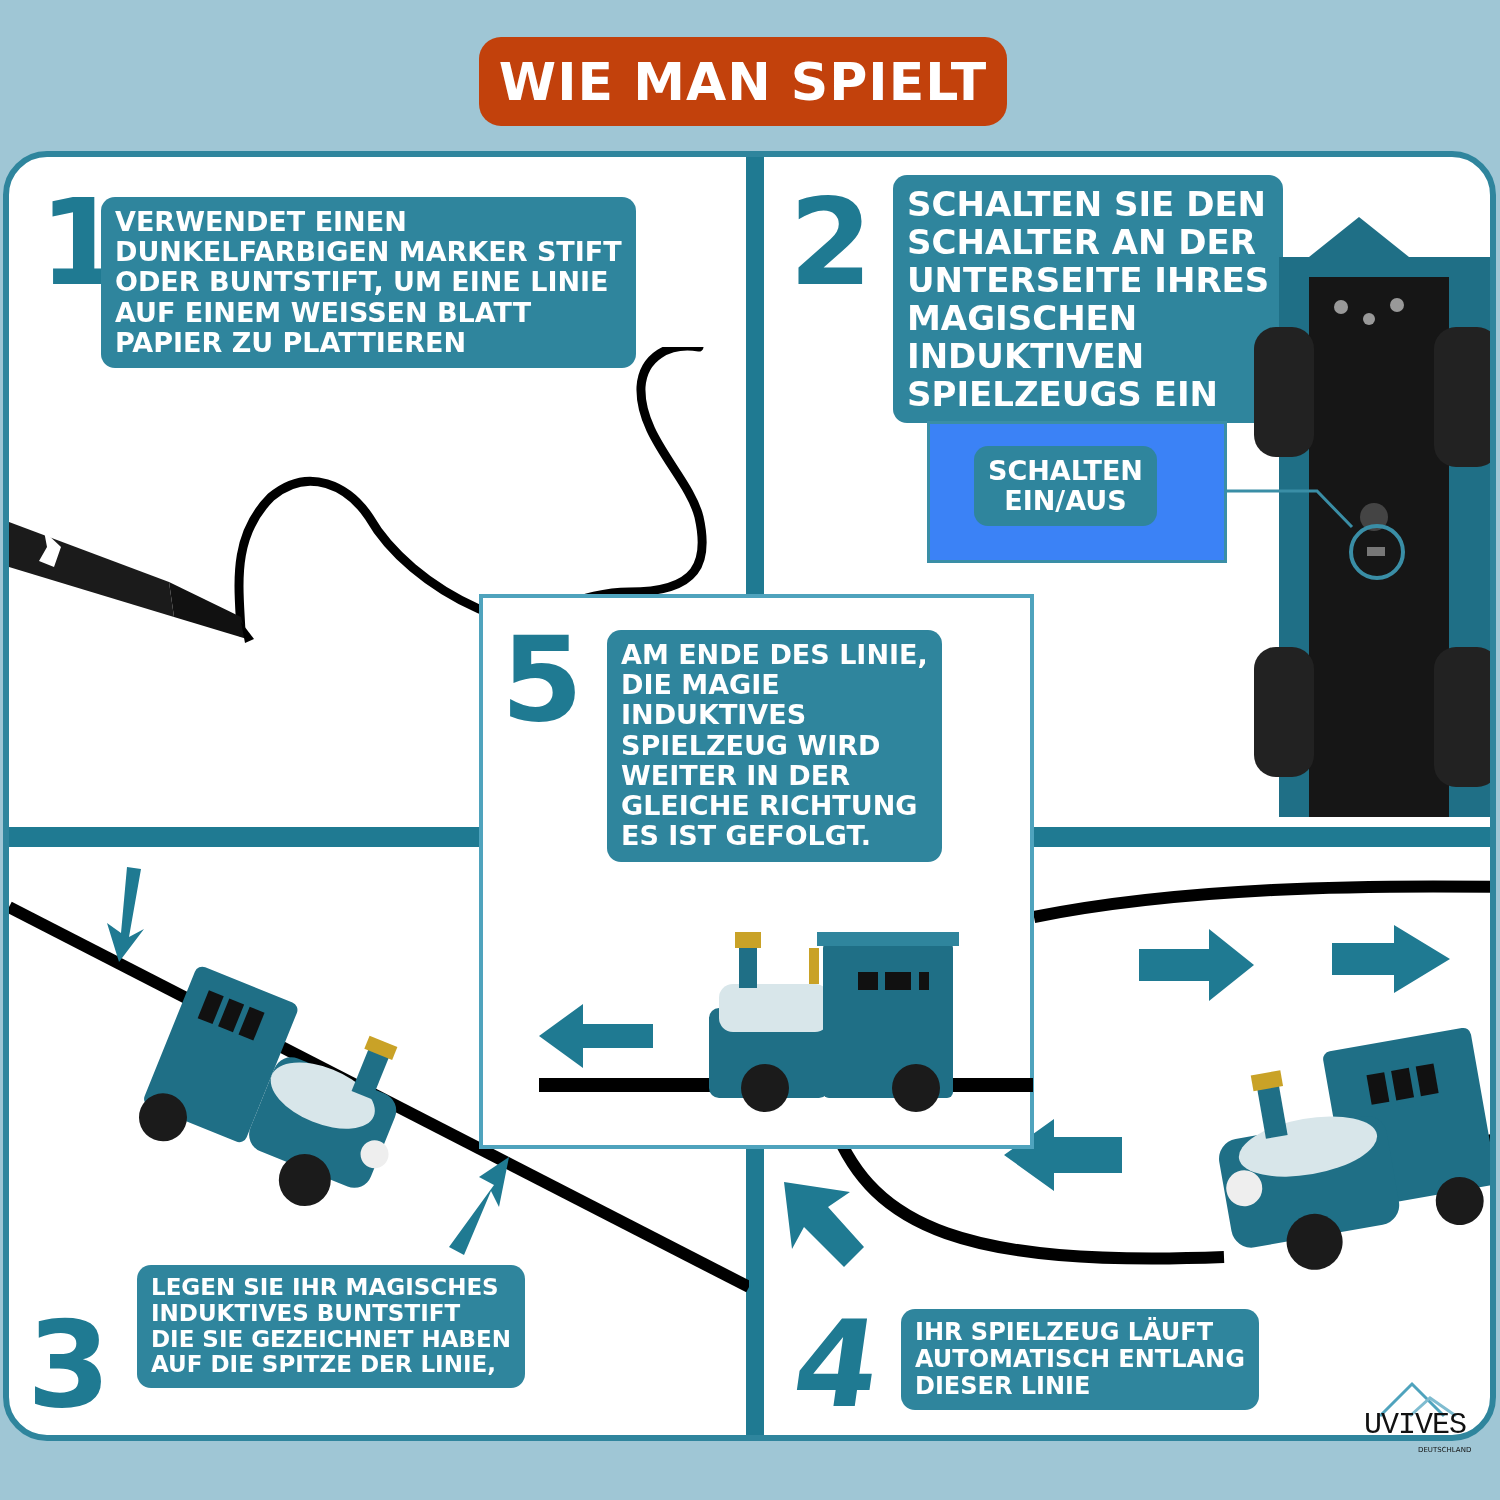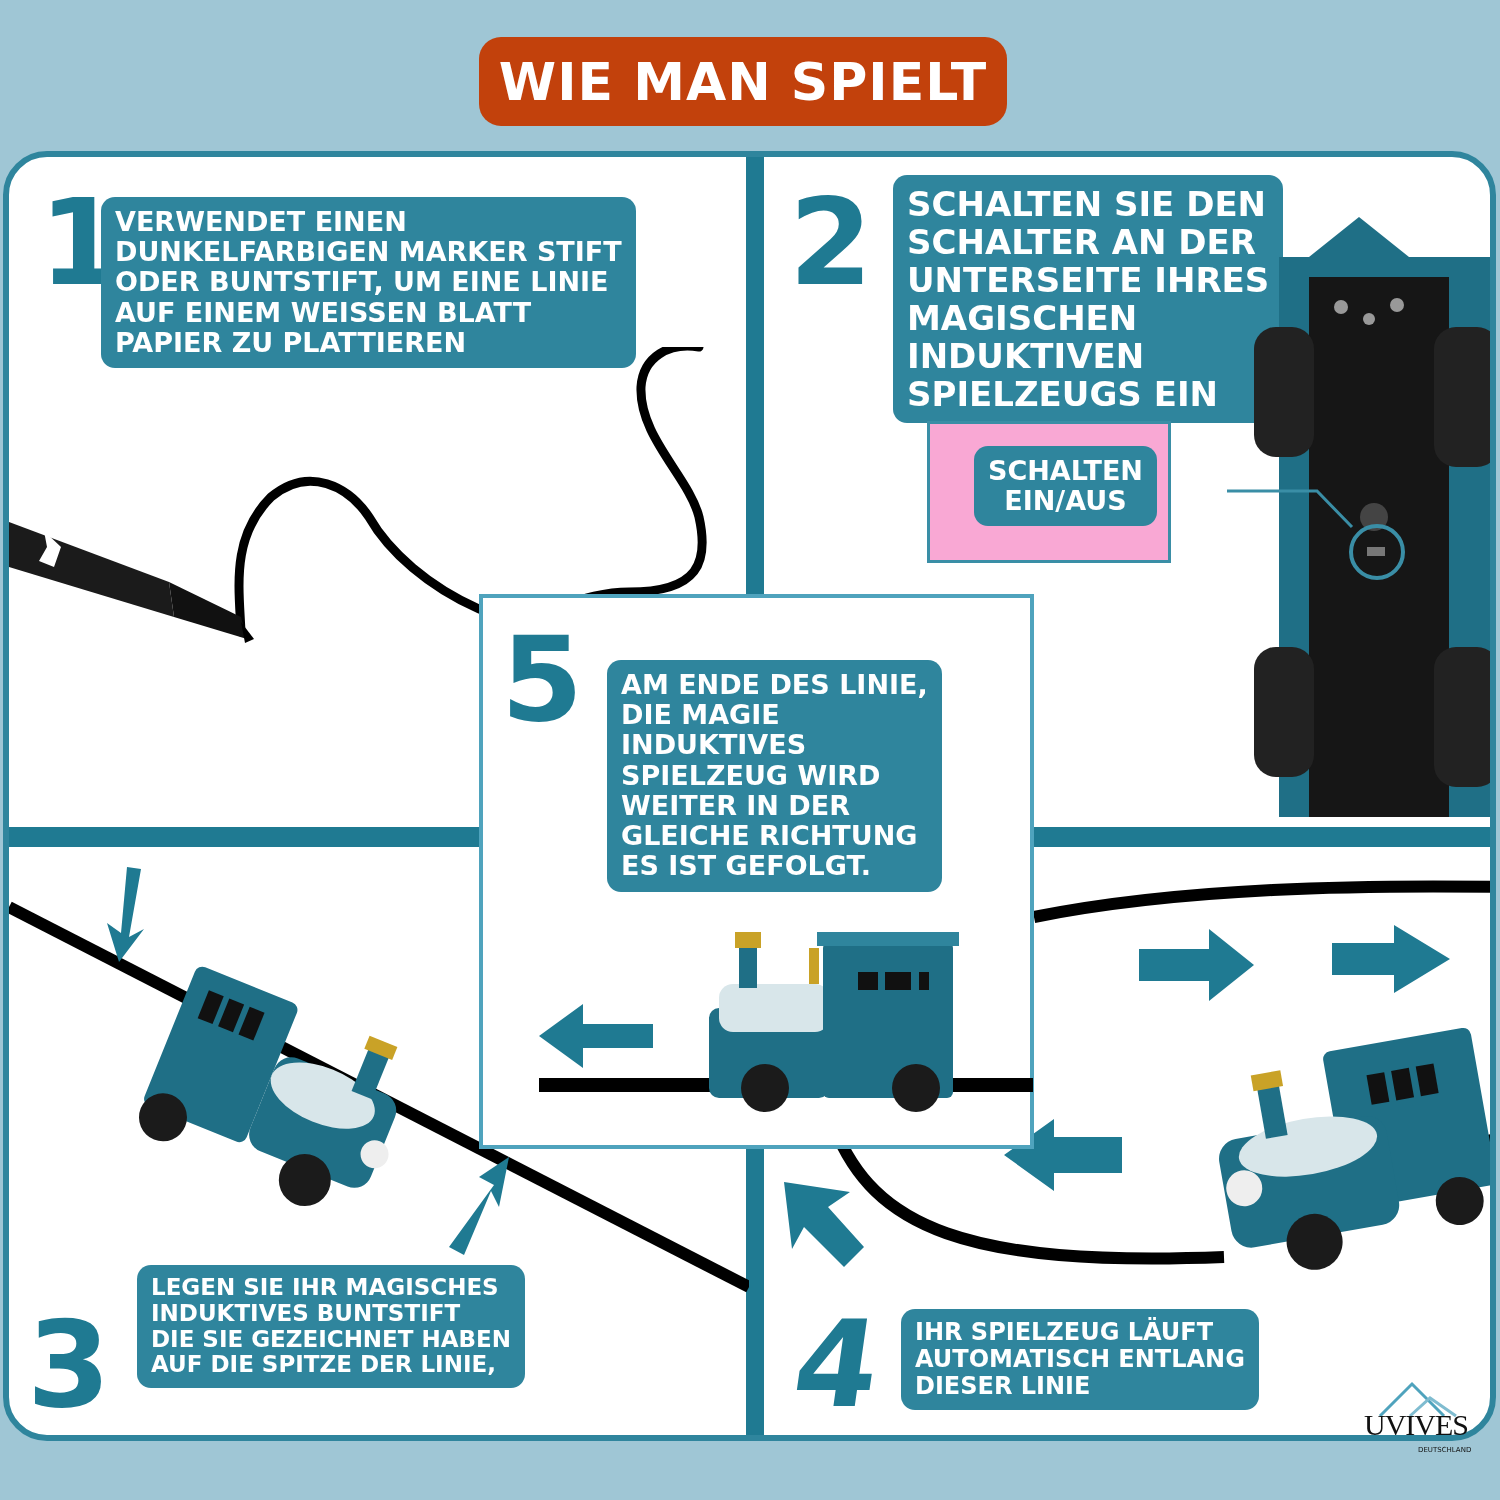--- a/index.html
+++ b/index.html
@@ -35,28 +35,28 @@
     font-family: "DejaVu Sans", sans-serif;
   }
   .bubble .line { display: block; white-space: nowrap; }
 
   .center-box {
     position: absolute; left: 473px; top: 590px; width: 555px; height: 555px;
     background: #fff; border: 4px solid #4fa3bd; z-index: 5;
   }
 
   .switch-box {
-    position: absolute; left: 924px; top: 420px; width: 244px; height: 142px;
-    border: 3px solid #3a8ea6; background: #f9a8d4;
+    position: absolute; left: 924px; top: 420px; width: 300px; height: 142px;
+    border: 3px solid #3a8ea6; background: #3b82f6;
   }
 
   svg.abs { position: absolute; }
 
   .logo { position: absolute; left: 1360px; top: 1378px; width: 130px; height: 80px; z-index: 10; }
-  .logo-text { position: absolute; left: 4px; top: 30px; font-family: Liberation Serif, serif; font-size: 30px; color: #111; letter-spacing: -1px; }
+  .logo-text { position: absolute; left: 4px; top: 30px; font-family: Liberation Mono, monospace; font-size: 30px; color: #111; letter-spacing: -1px; }
   .logo-sub { position: absolute; left: 38px; top: 68px; font-size: 7px; font-weight: normal; color: #111; padding-left: 20px; }
 </style>
 </head>
 <body>
 
 <div class="title-pill">WIE MAN SPIELT</div>
 
 <div class="frame">
 
   <div class="divider div-v-top"></div>
@@ -200,21 +200,21 @@
     <div class="bubble" style="left:892px; top:1152px; font-size:24px;">
       <span class="line">IHR SPIELZEUG LÄUFT</span>
       <span class="line">AUTOMATISCH ENTLANG</span>
       <span class="line">DIESER LINIE</span>
     </div>
   </div>
 
   <div class="center-box" style="left:470px; top:437px;">
     <div class="step-num" style="left:18px; top:22px; font-size:118px;">5</div>
 
-    <div class="bubble" style="left:124px; top:32px; font-size:27px;margin-top:30px;">
+    <div class="bubble" style="left:124px; top:32px; font-size:27px;">
       <span class="line">AM ENDE DES LINIE,</span>
       <span class="line">DIE MAGIE</span>
       <span class="line">INDUKTIVES</span>
       <span class="line">SPIELZEUG WIRD</span>
       <span class="line">WEITER IN DER</span>
       <span class="line">GLEICHE RICHTUNG</span>
       <span class="line">ES IST GEFOLGT.</span>
     </div>
 
     <svg class="abs" style="left:0; top:290px;" width="550" height="260">

